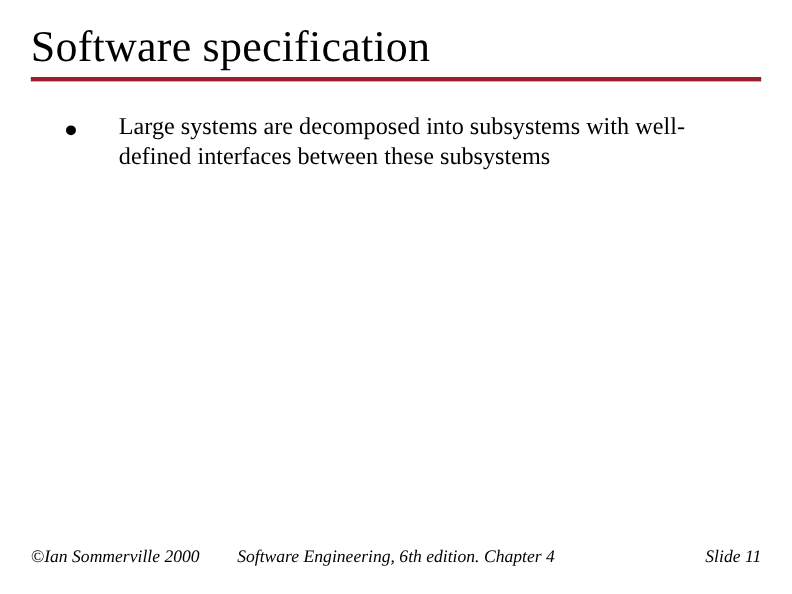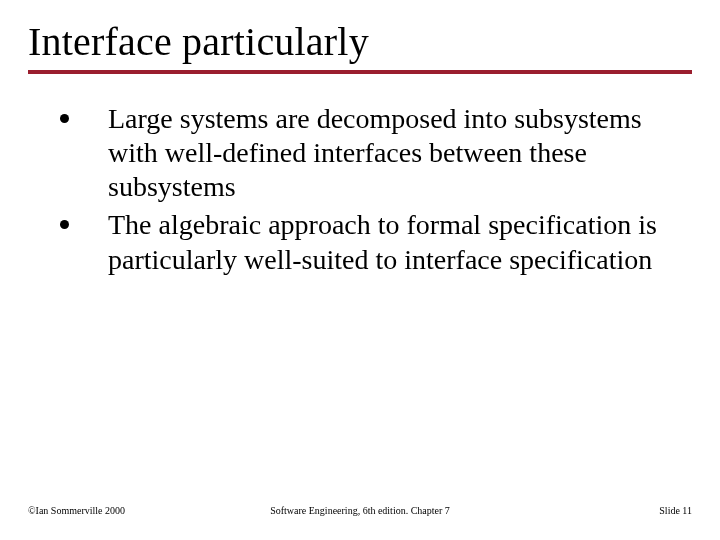--- a/index.html
+++ b/index.html
@@ -27,21 +27,21 @@
   }
   .content {
     padding-left: 26px;
     padding-right: 10px;
   }
   ul.bullets {
     list-style: none;
   }
   ul.bullets > li {
     position: relative;
-    font-size: 28px;
+    font-size: 22px;
     line-height: 1.22;
     padding-left: 54px;
     margin-bottom: 4px;
   }
   ul.bullets > li::before {
     content: "";
     position: absolute;
     left: 6px;
     top: 12px;
     width: 9px;
@@ -50,40 +50,40 @@
     border-radius: 50%;
   }
   .footer {
     position: absolute;
     left: 28px;
     right: 28px;
     bottom: 24px;
     display: flex;
     justify-content: space-between;
     align-items: center;
-    font-size: 10px;
+    font-size: 16px;
+    font-style: italic;
   }
   .footer .center {
     position: absolute;
     left: 0; right: 0;
     text-align: center;
   }
   .footer .left, .footer .right { position: relative; z-index: 1; }
 </style>
 </head>
 <body>
 
 <div class="slide">
-  <h1 class="title">Interface particularly</h1>
+  <h1 class="title">Software specification</h1>
 
   <div class="content">
     <ul class="bullets">
       <li>Large systems are decomposed into subsystems with well-defined interfaces between these subsystems</li>
-      <li>The algebraic approach to formal specification is particularly well-suited to interface specification</li>
     </ul>
   </div>
 
   <div class="footer">
     <span class="left">©Ian Sommerville 2000</span>
-    <span class="center">Software Engineering, 6th edition. Chapter 7</span>
+    <span class="center">Software Engineering, 6th edition. Chapter 4</span>
     <span class="right">Slide 11</span>
   </div>
 </div>
 
 </body></html>

